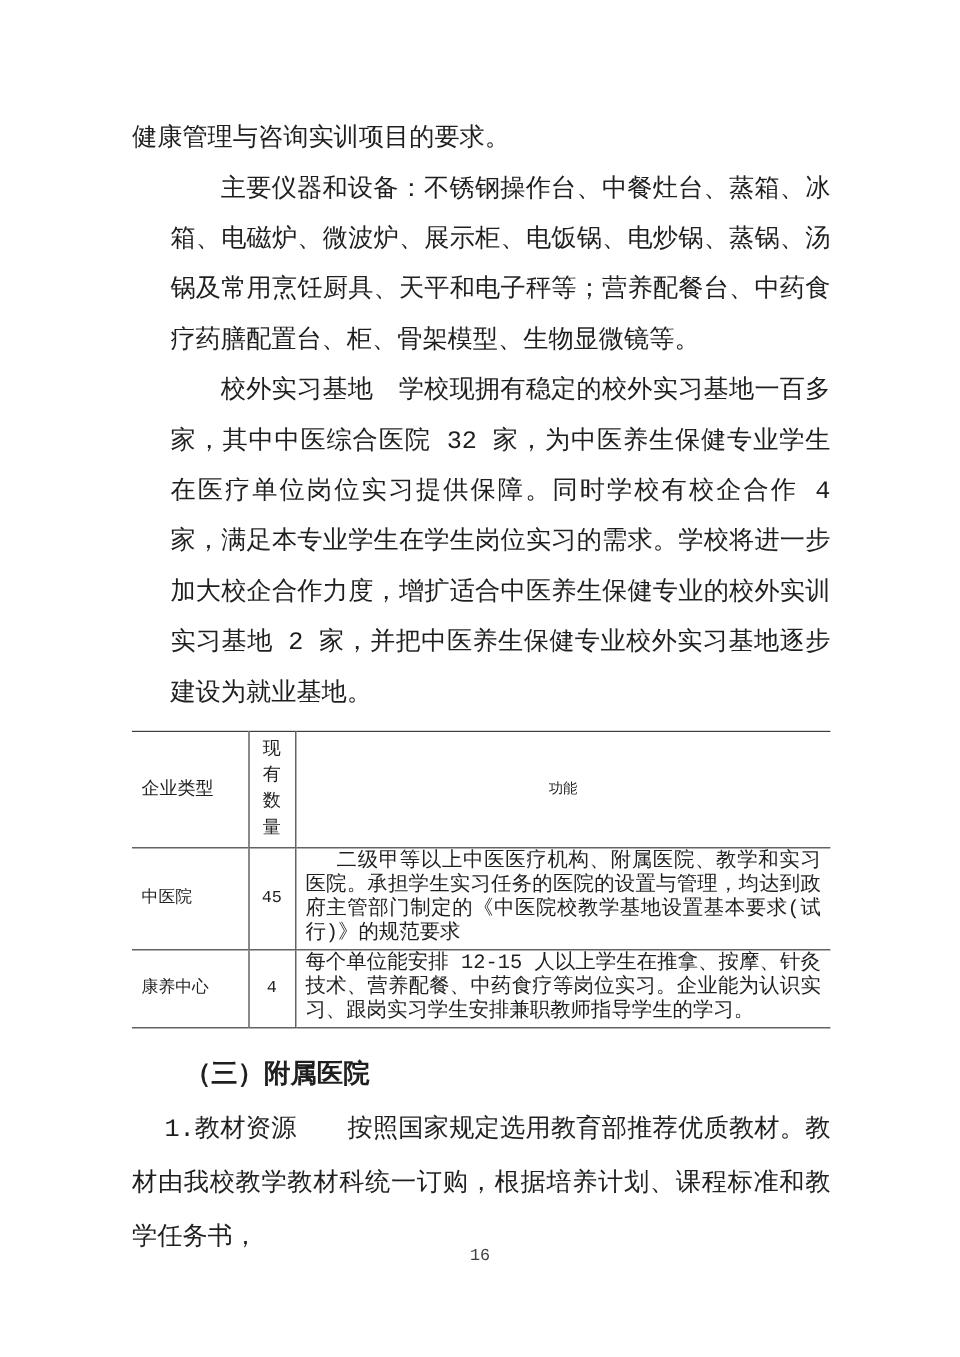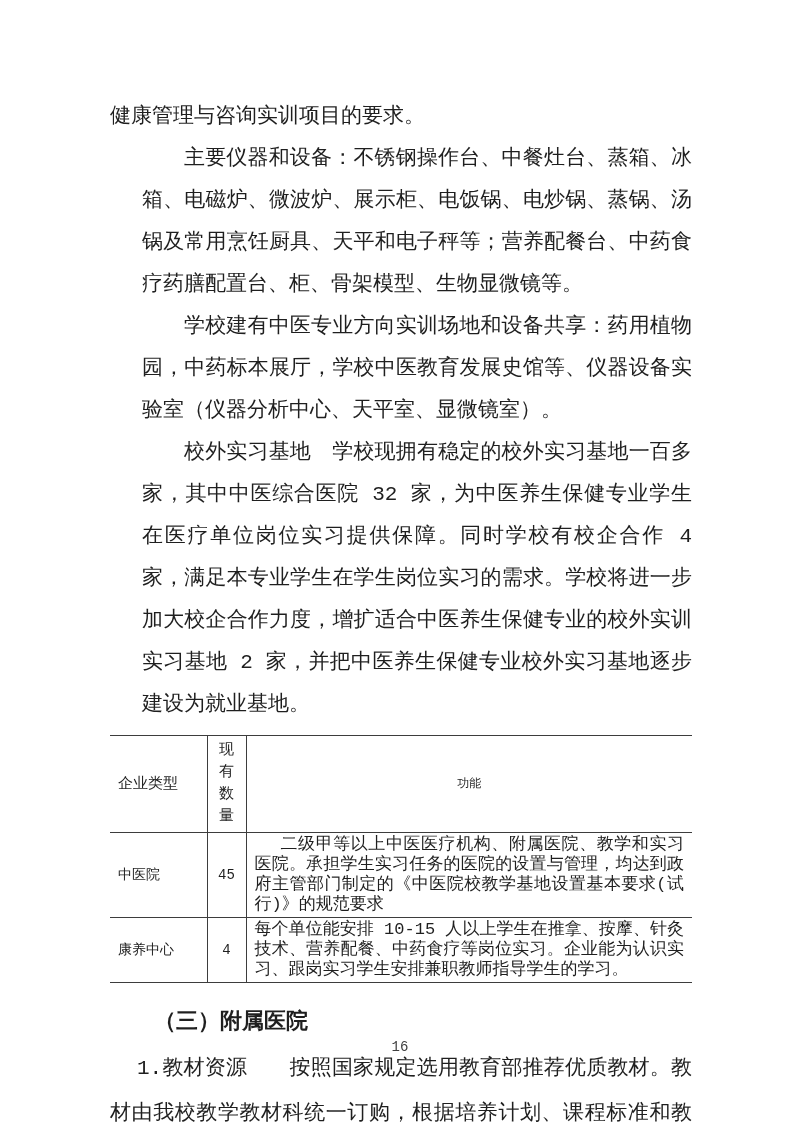--- a/index.html
+++ b/index.html
@@ -102,42 +102,41 @@
 </head>
 <body>
 
 <div class="page">
   <div class="content">
 
     <p class="par">健康管理与咨询实训项目的要求。</p>
 
     <p class="par indent">主要仪器和设备：不锈钢操作台、中餐灶台、蒸箱、冰箱、电磁炉、微波炉、展示柜、电饭锅、电炒锅、蒸锅、汤锅及常用烹饪厨具、天平和电子秤等；营养配餐台、中药食疗药膳配置台、柜、骨架模型、生物显微镜等。</p>
 
-    <p class="par indent">学校建有中医专业方向实训场地和设备共享：药用植物园，中药标本展厅，学校中医教育发展史馆等、仪器设备实验室（仪器分析中心、天平室、显微镜室）。</p>
 
     <p class="par indent">校外实习基地　学校现拥有稳定的校外实习基地一百多家，其中中医综合医院 32 家，为中医养生保健专业学生在医疗单位岗位实习提供保障。同时学校有校企合作 4 家，满足本专业学生在学生岗位实习的需求。学校将进一步加大校企合作力度，增扩适合中医养生保健专业的校外实训实习基地 2 家，并把中医养生保健专业校外实习基地逐步建设为就业基地。</p>
 
     <table class="enterprise">
       <thead>
         <tr>
           <th class="c1">企业类型</th>
           <th class="c2">现有数量</th>
           <th class="c3">功能</th>
         </tr>
       </thead>
       <tbody>
         <tr>
           <td class="c1">中医院</td>
           <td class="c2">45</td>
           <td class="c3 cell-indent">二级甲等以上中医医疗机构、附属医院、教学和实习医院。承担学生实习任务的医院的设置与管理，均达到政府主管部门制定的《中医院校教学基地设置基本要求(试行)》的规范要求</td>
         </tr>
         <tr>
           <td class="c1">康养中心</td>
           <td class="c2">4</td>
-          <td class="c3">每个单位能安排 10-15 人以上学生在推拿、按摩、针灸技术、营养配餐、中药食疗等岗位实习。企业能为认识实习、跟岗实习学生安排兼职教师指导学生的学习。</td>
+          <td class="c3">每个单位能安排 12-15 人以上学生在推拿、按摩、针灸技术、营养配餐、中药食疗等岗位实习。企业能为认识实习、跟岗实习学生安排兼职教师指导学生的学习。</td>
         </tr>
       </tbody>
     </table>
 
     <h3 class="heading">（三）附属医院</h3>
 
     <p class="par after indent-num">1.教材资源　　按照国家规定选用教育部推荐优质教材。教材由我校教学教材科统一订购，根据培养计划、课程标准和教学任务书，</p>
 
   </div>
 

